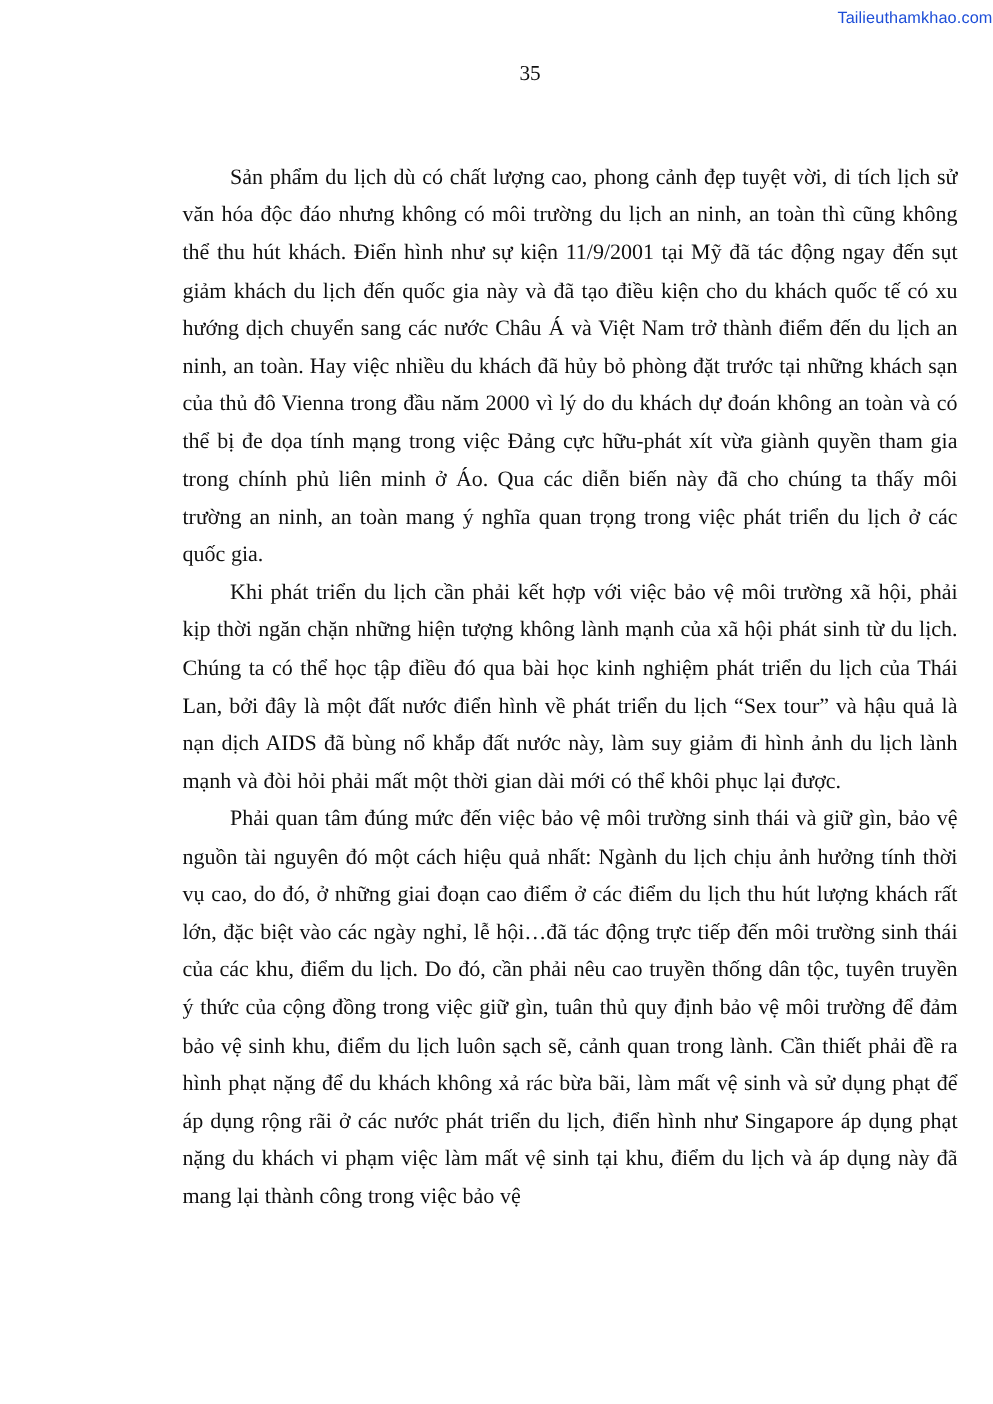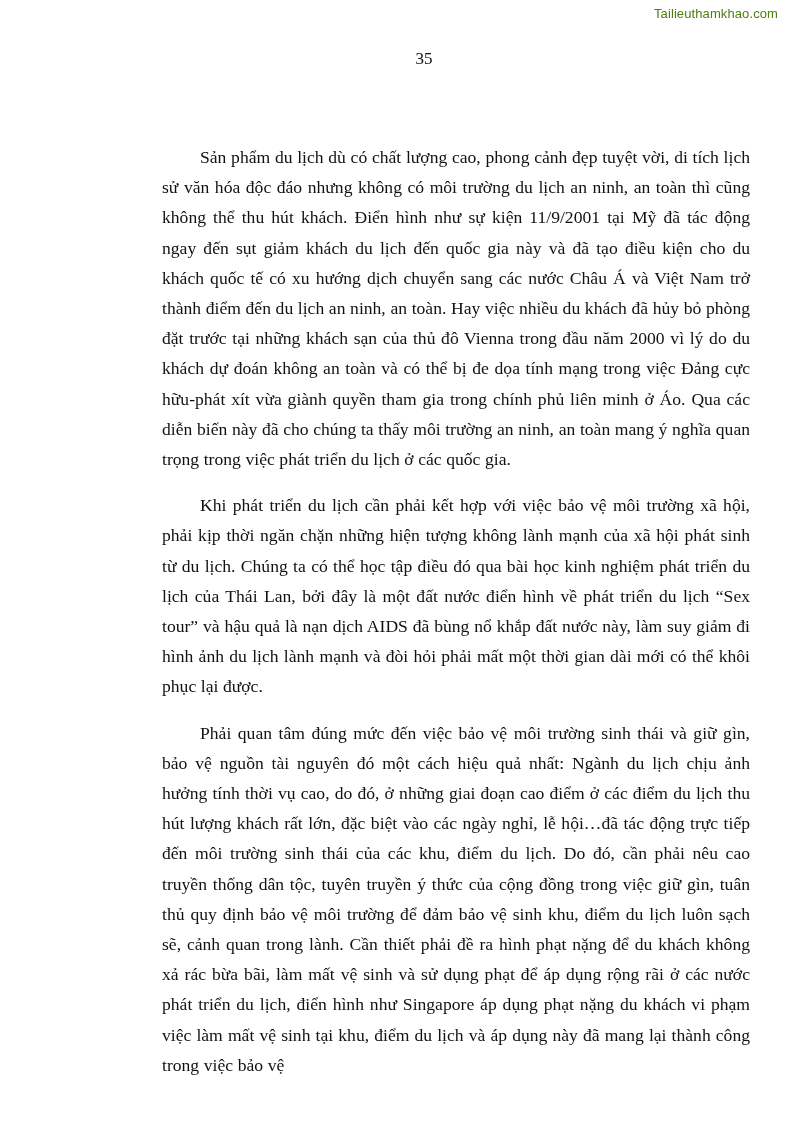--- a/index.html
+++ b/index.html
@@ -11,43 +11,43 @@
     width: 794px;
     height: 1123px;
     position: relative;
     overflow: hidden;
     font-family: "Liberation Serif", "DejaVu Serif", serif;
     color: #111111;
   }
   .watermark {
     position: absolute;
     top: 6px;
-    right: 16px;
+    right: 0;
     font-family: "Liberation Sans", "DejaVu Sans", sans-serif;
     font-size: 13px;
-    color: #4d7c0f;
+    color: #1d4ed8;
     letter-spacing: 0.1px;
   }
   .page-number {
     position: absolute;
     top: 49px;
     left: 0;
     width: 848px;
     text-align: center;
     font-size: 17px;
     color: #111;
   }
   .content {
     position: absolute;
     top: 126px;
     left: 146px;
     width: 620px;
   }
   .para {
-    margin: 16px;
+    margin: 0;
     font-size: 17.6px;
     line-height: 30.2px;
     text-align: justify;
     text-indent: 38px;
     word-spacing: 0.2px;
   }
 </style>
 </head>
 <body>
 

